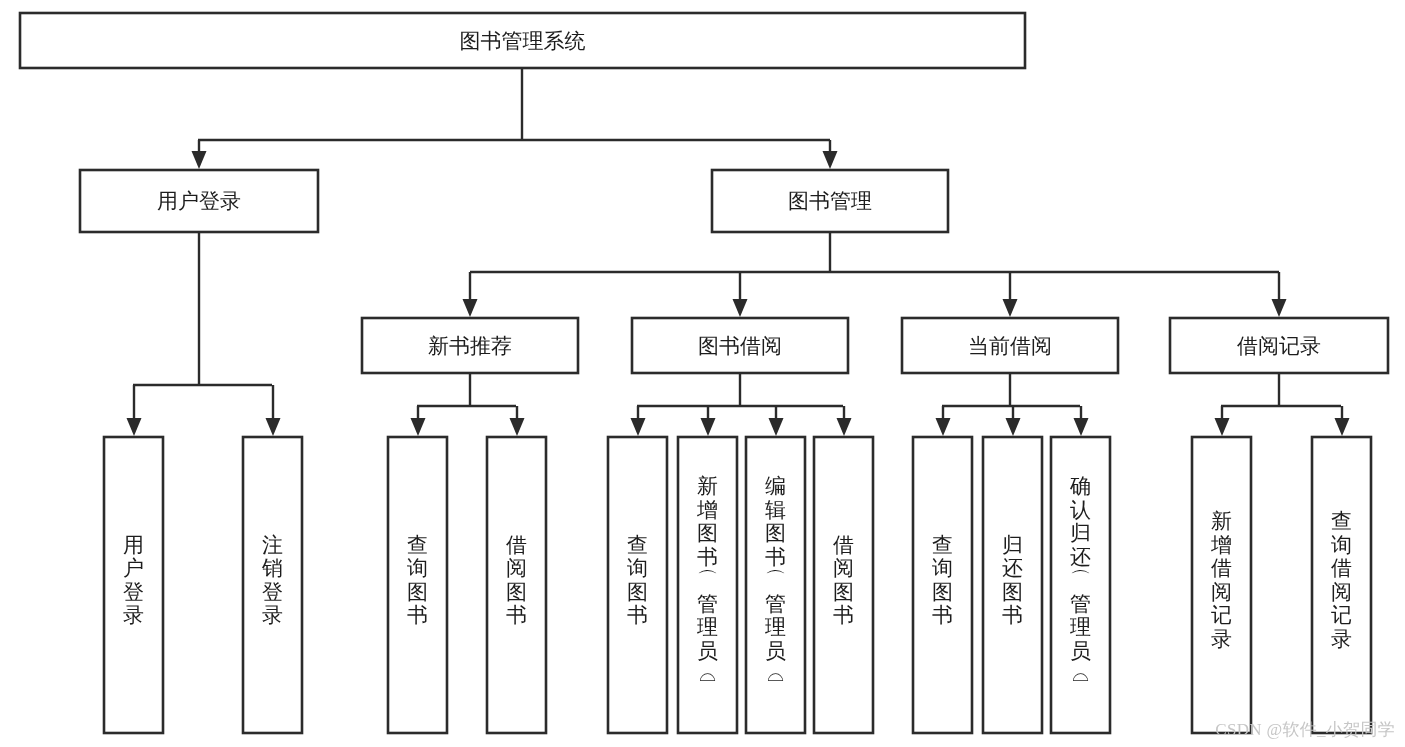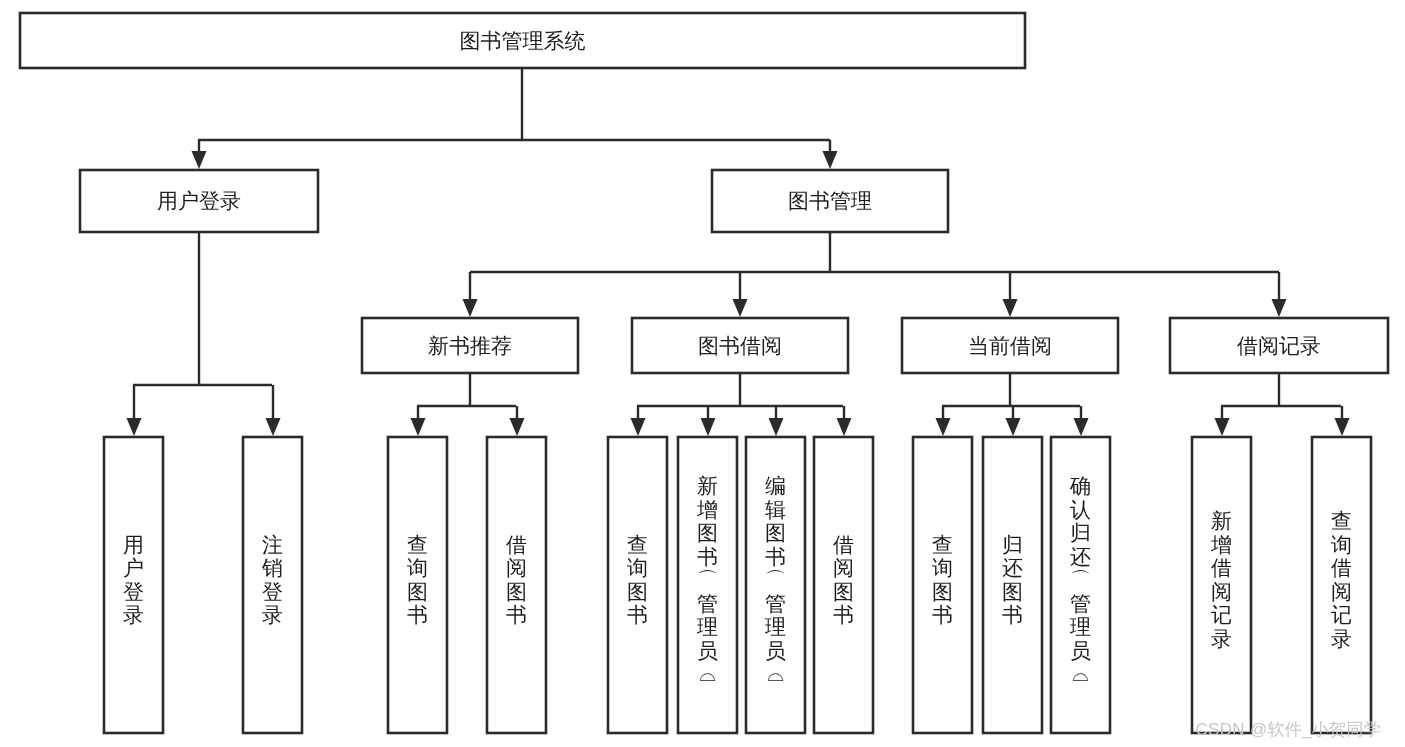--- a/index.html
+++ b/index.html
@@ -50,23 +50,23 @@
     dominant-baseline: middle;
   }
   .node-label-v {
     fill: #1d1d1d;
     font-family: "DejaVu Sans", "Liberation Sans", sans-serif;
     font-size: 21px;
     text-anchor: middle;
   }
   .watermark-text {
     position: absolute;
-    right: 24px;
+    right: 10px;
     bottom: 6px;
-    font-family: Liberation Sans, sans-serif;
+    font-family: Liberation Serif, serif;
     font-size: 17px;
     color: #c6c6c6;
     letter-spacing: 0.3px;
     white-space: nowrap;
     user-select: none;
   }
 </style>
 </head>
 <body>
 

